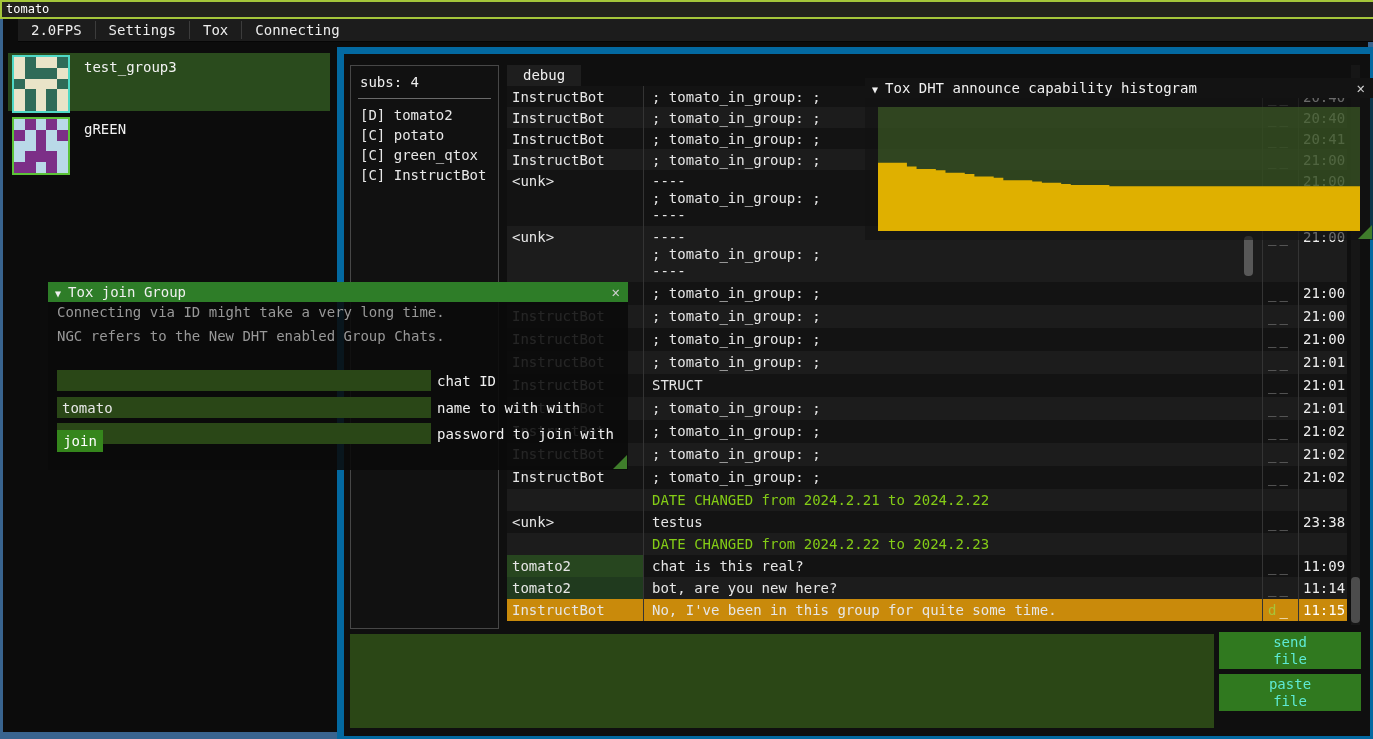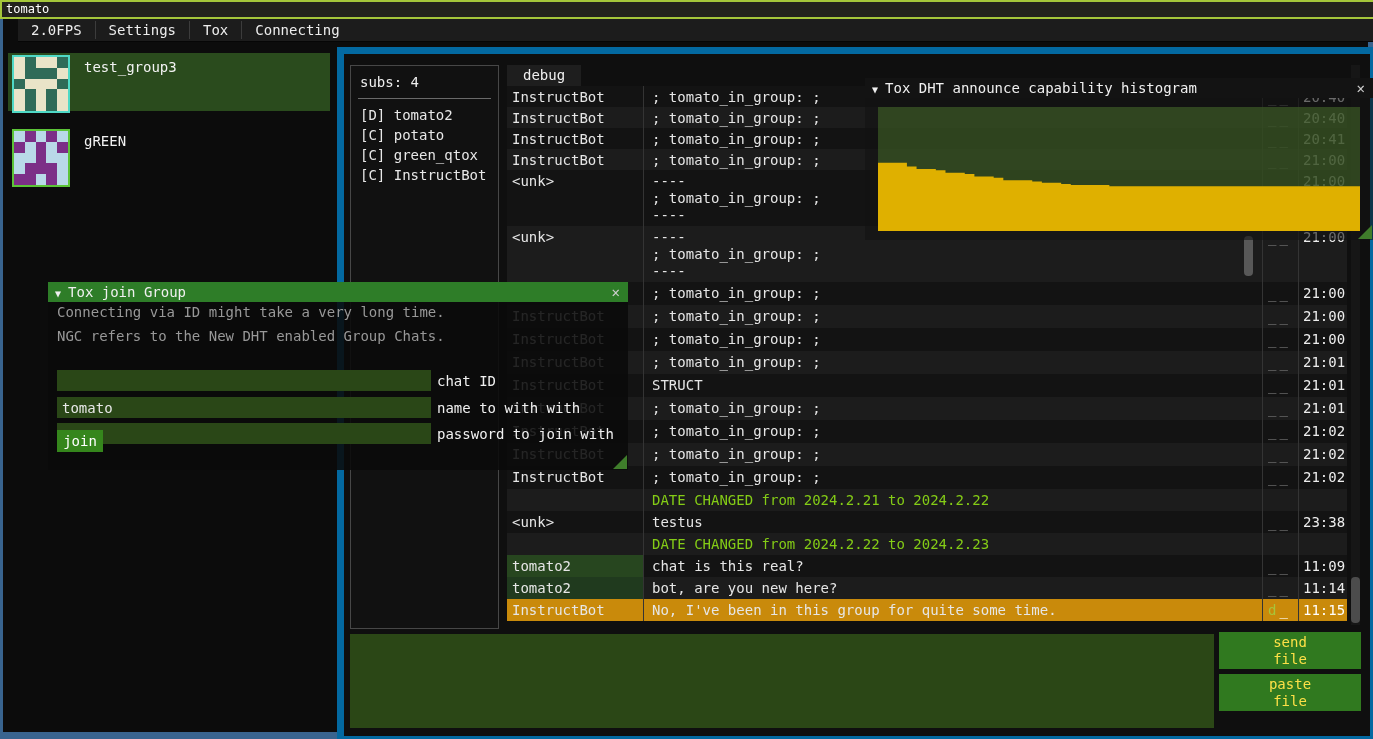--- a/index.html
+++ b/index.html
@@ -12,21 +12,21 @@
   .edge-left{left:0;top:19px;width:3px;height:720px;}
   .edge-right{right:0;top:19px;width:5px;height:720px;}
   .edge-bottom{left:0;bottom:0;width:1373px;height:7px;}
   
   .menubar{position:absolute;left:3px;top:19px;width:1365px;height:22px;background:#1c1c1c;
     display:flex;align-items:stretch;border-bottom:1px solid #060606;margin-left:15px;}
   .menu-item{padding:0 13px;line-height:22px;color:#ededed;cursor:default;}
   .menu-sep{width:1px;background:#3c3c3c;margin:2px 0;}
   
   .roster{position:absolute;left:8px;top:53px;width:322px;}
-  .group-item{display:flex;height:58px;margin-bottom:16px;}
+  .group-item{display:flex;height:58px;margin-bottom:4px;}
   .group-item.selected{background:#2a4b1d;}
   .avatar{width:54px;height:54px;margin:2px 0 0 4px;display:grid;
     grid-template-columns:repeat(5,1fr);grid-template-rows:repeat(5,1fr);}
   .group-label{padding:6px 0 0 14px;color:#f2f2f2;}
   
   .chatwin{position:absolute;left:337px;top:47px;width:1026px;height:682px;
     background:#0f0f0f;border:7px solid #0369a1;}
   .subs{position:absolute;left:6px;top:11px;width:147px;height:562px;border:1px solid #474747;background:#111;}
   .subs-title{padding:8px 0 6px 9px;color:#ededed;}
   .subs-sep{height:1px;background:#6a6a6a;margin:2px 7px 6px 7px;}
@@ -51,21 +51,21 @@
   .sys-msg{color:#84cc16;}
   .msg-line{line-height:17px;}
   .msg-scroll-handle{position:absolute;left:737px;top:150px;width:9px;height:40px;
     background:#585858;border-radius:4px;}
   .win-scroll-track{position:absolute;left:1007px;top:11px;width:9px;height:560px;background:#161616;}
   .win-scroll-handle{position:absolute;left:0;top:512px;width:9px;height:46px;background:#4c4c4c;border-radius:4px;}
   
   .compose{position:absolute;left:6px;top:580px;width:860px;height:90px;background:#2b4716;
     border:none;outline:none;resize:none;color:#e8e8e8;font-family:"DejaVu Sans Mono",monospace;font-size:14px;}
   .filebtn{position:absolute;left:875px;width:142px;height:37px;background:#30791f;border:none;
-    color:#fde047;font-family:"DejaVu Sans Mono",monospace;font-size:14px;line-height:17px;white-space:pre-line;}
+    color:#5eead4;font-family:"DejaVu Sans Mono",monospace;font-size:14px;line-height:17px;white-space:pre-line;}
   .sendfile{top:578px;}
   .pastefile{top:620px;}
   
   .float-title{height:20px;line-height:20px;color:#f0f0f0;position:relative;padding-left:7px;}
   .collapse-icon{font-size:10px;margin-right:7px;}
   .close-icon{position:absolute;right:8px;top:0;color:#cfcfcf;cursor:default;}
   .grip{position:absolute;right:1px;bottom:1px;width:0;height:0;
     border-left:14px solid transparent;border-bottom:14px solid #3f7d2b;}
   
   .joinwin{position:absolute;left:48px;top:282px;width:580px;height:188px;}

